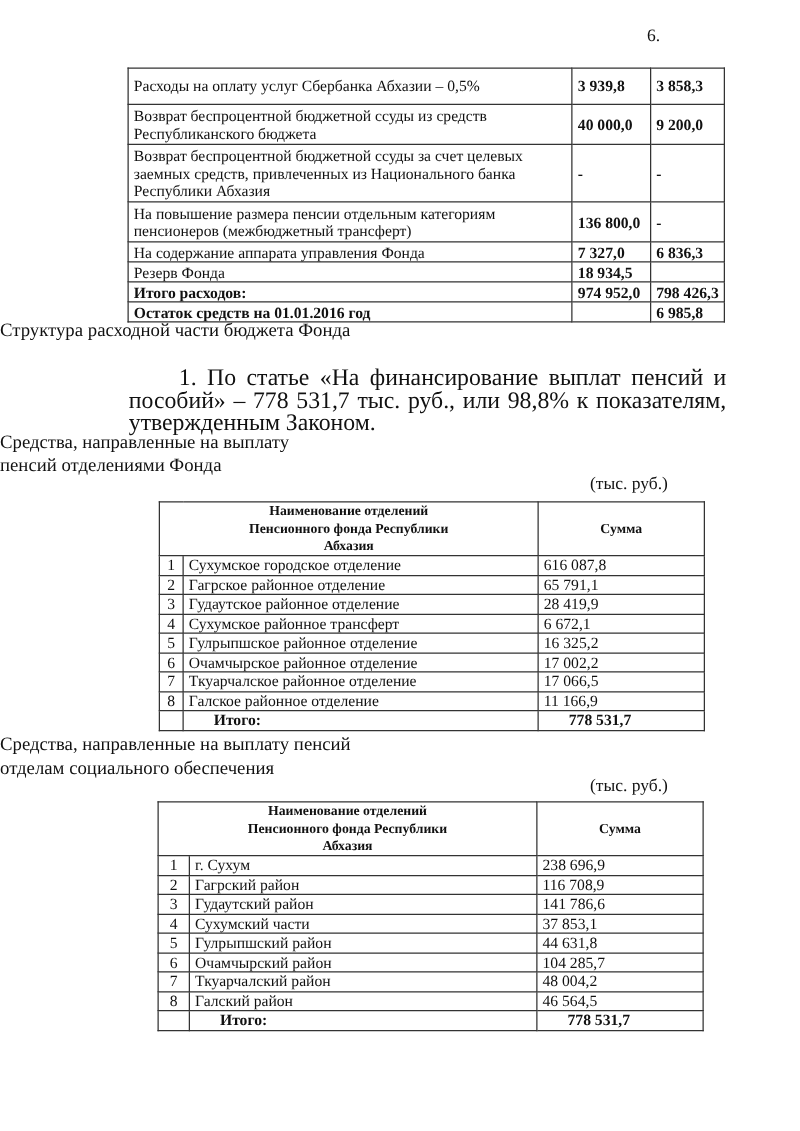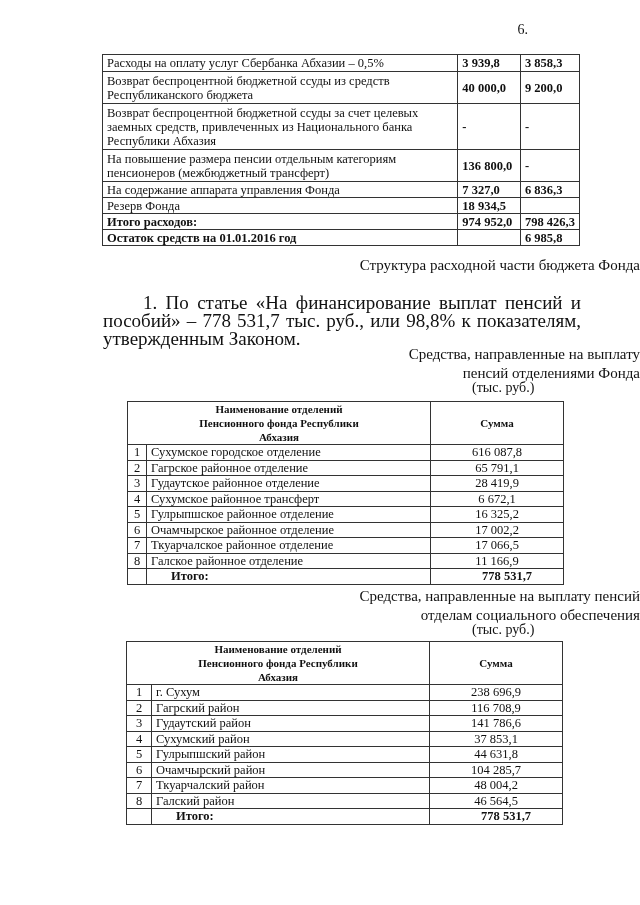--- a/index.html
+++ b/index.html
@@ -11,42 +11,42 @@
   table { border-collapse: collapse; position: absolute; }
   td, th { border: 1px solid #333; padding: 0 4px; font-size: 12.5px; line-height: 14px; vertical-align: middle; }
   .num { font-weight: bold; white-space: nowrap; }
   .bold { font-weight: bold; }
 
   #t1 { left: 102px; top: 54px; width: 478px; }
   #t1 td.label { width: 364px; }
   #t1 td.c1 { width: 54px; }
   #t1 td.c2 { width: 50px; }
 
-  .heading { position: absolute; left: 0; width: 640px; text-align: right; font-size: 15px; line-height: 18px; }
+  .heading { position: absolute; left: 0; width: 640px; text-align: left; font-size: 15px; line-height: 18px; }
   .para { position: absolute; left: 103px; width: 478px; font-size: 19px; line-height: 18px; text-align: justify; }
   .para .indent { display: inline-block; width: 40px; }
   .unit { position: absolute; font-size: 14px; }
 
   .dist td { font-size: 12.5px; line-height: 14.5px; }
   .dist td.no { width: 10px; text-align: center; padding: 0 4px; }
-  .dist td.sum { text-align: center; width: 104px; }
+  .dist td.sum { width: 104px; }
   .dist th { font-weight: bold; font-size: 11px; line-height: 14px; }
   #t2 { left: 127px; top: 401px; width: 437px; }
   #t3 { left: 126px; top: 641px; width: 437px; }
   #t3 td.no { width: 16px; }
   .total td { font-weight: bold; padding-left: 24px; }
 </style>
 </head>
 <body>
 
 <div class="page-num">6.</div>
 
 <table id="t1">
   <tbody>
-    <tr style="height:17px">
+    <tr style="height:29px">
       <td class="label">Расходы на оплату услуг Сбербанка Абхазии – 0,5%</td>
       <td class="num c1">3 939,8</td>
       <td class="num c2">3 858,3</td>
     </tr>
     <tr style="height:32px">
       <td class="label">Возврат беспроцентной бюджетной ссуды из средств Республиканского бюджета</td>
       <td class="num c1">40 000,0</td>
       <td class="num c2">9 200,0</td>
     </tr>
     <tr style="height:46px">
@@ -168,21 +168,21 @@
         <td>Гагрский район</td>
         <td class="sum">116 708,9</td>
       </tr>
     <tr>
         <td class="no">3</td>
         <td>Гудаутский район</td>
         <td class="sum">141 786,6</td>
       </tr>
     <tr>
         <td class="no">4</td>
-        <td>Сухумский район</td>
+        <td>Сухумский части</td>
         <td class="sum">37 853,1</td>
       </tr>
     <tr>
         <td class="no">5</td>
         <td>Гулрыпшский район</td>
         <td class="sum">44 631,8</td>
       </tr>
     <tr>
         <td class="no">6</td>
         <td>Очамчырский район</td>

